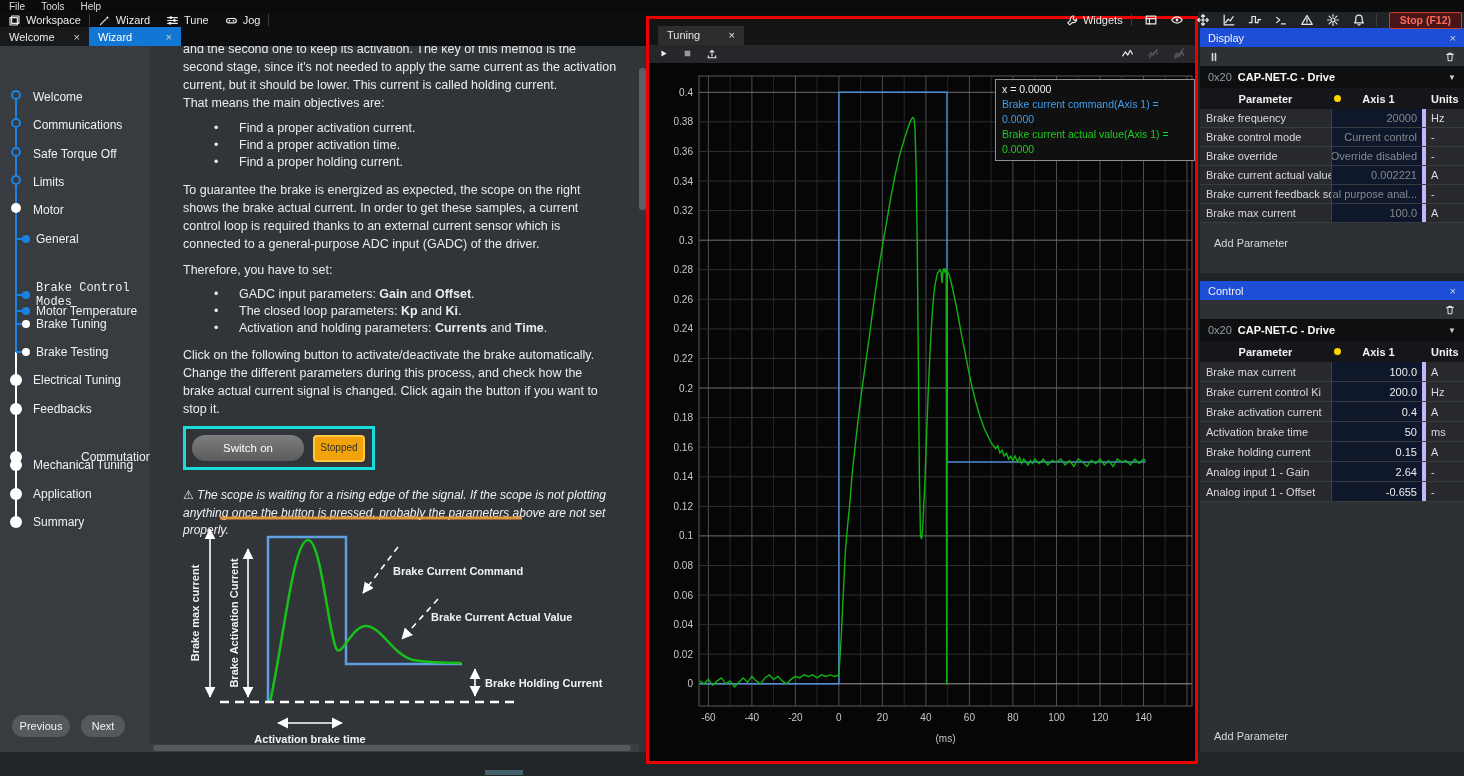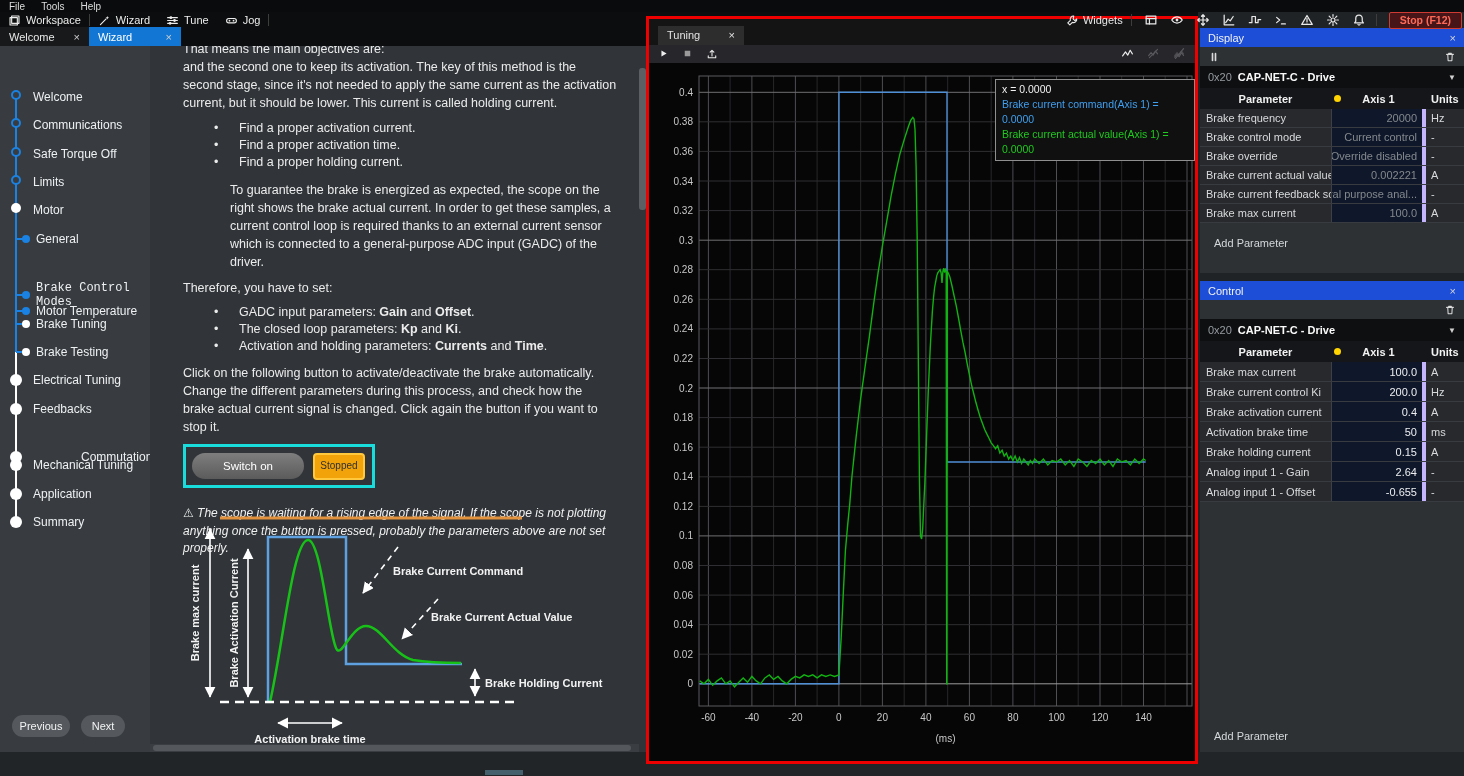--- a/index.html
+++ b/index.html
@@ -49,21 +49,21 @@
     color:#f2f2f2; font-size:11px; display:flex; align-items:center; justify-content:center; }
 
   
   #content { left:150px; top:46px; width:497px; height:706px; background:#313539;
     overflow:hidden; position:absolute; }
   #text-col { position:absolute; left:33px; top:-6px; width:434px; font-size:12.5px;
     line-height:18px; color:#ebebeb; }
   .blist { list-style:none; margin-top:8px; }
   .blist li { display:flex; line-height:17px; padding-left:31px; }
   .blist .bu { width:25px; }
-  .mt8{margin-top:8px;} .mt10{margin-top:10px;margin-left:47px;} .mt9{margin-top:9px;} .mt7{margin-top:7px;}
+  .mt8{margin-top:8px;} .mt10{margin-top:10px;} .mt9{margin-top:9px;} .mt7{margin-top:7px;}
   #btn-box { margin-top:8px; margin-left:0; width:192px; height:44px; border:3px solid #19dcdc;
     display:flex; align-items:center; padding:0 6px; gap:9px; }
   #switch-on { width:112px; height:26px; border-radius:13px; color:#fff; font-size:11.5px;
     background:linear-gradient(#7e7e7e,#5b5b5b); display:flex; align-items:center; justify-content:center; }
   #stopped { width:52px; height:27px; border-radius:4px; background:#f2a30a; border:2px solid #ffc83d;
     color:#30302f; font-size:10px; display:flex; align-items:center; justify-content:center; }
   #warning-line { margin-top:17px; font-style:italic; font-size:12px; line-height:17.5px; color:#f0f0f0; }
   #diagram { position:absolute; left:5px; top:459px; }
   #diagram text { fill:#f2f2f2; font-size:11px; font-weight:600; font-family:"Liberation Sans",sans-serif; }
   .vscroll { position:absolute; right:1px; top:0; width:7px; height:690px; }
@@ -330,22 +330,22 @@
           <span class="dot pending" style="top: 2px;"></span>
           <span class="lbl0">Summary</span>
         </div>
       </div>
     <div class="nav-btn" id="btn-previous" style="left:12px; top:669px; width:58px;">Previous</div>
     <div class="nav-btn" id="btn-next" style="left:81px; top:669px; width:44px;">Next</div>
   </div>
 
   <div id="content">
     <div id="text-col">
+      <div>and the second one to keep its activation. The key of this method is the second stage, since it's not needed to apply the same current as the activation current, but it should be lower. This current is called holding current.</div>
       <div>That means the main objectives are:</div>
-      <div>and the second one to keep its activation. The key of this method is the second stage, since it's not needed to apply the same current as the activation current, but it should be lower. This current is called holding current.</div>
       <ul class="blist" id="objectives-list">
           <li>
             <span class="bu">•</span>
             <span>Find a proper activation current.</span>
           </li>
           <li>
             <span class="bu">•</span>
             <span>Find a proper activation time.</span>
           </li>
           <li>

